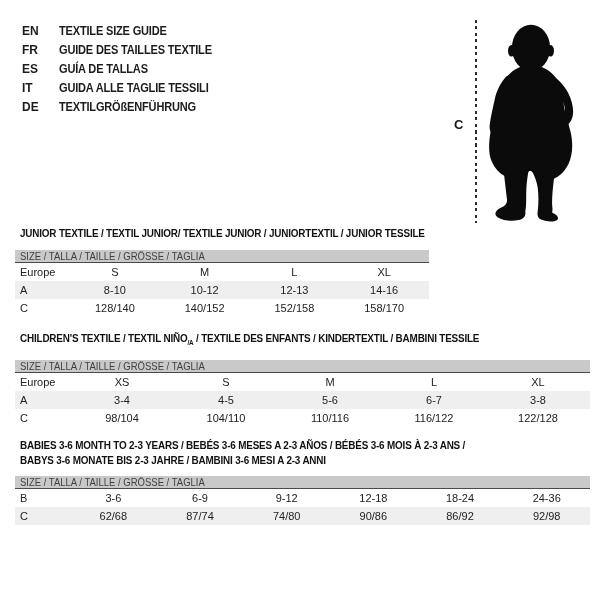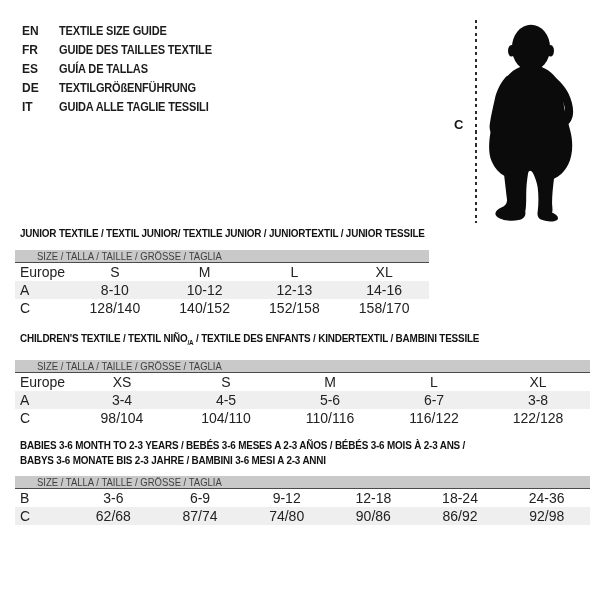--- a/index.html
+++ b/index.html
@@ -30,24 +30,24 @@
   .sec-children { top:320px; width:575px; }
   .sec-babies   { top:426px; width:575px; }
 
   .table-title { font-size:11px; font-weight:bold; line-height:13px; margin:0 0 10px 5px;
     white-space:nowrap; transform:scaleX(0.9); transform-origin:0 50%; color:#111111; letter-spacing:-0.2px; }
   .sec-children .table-title { margin-bottom:11px; }
   .sec-babies .table-title { line-height:15px; margin-bottom:8px; }
   .table-title sub { font-size:7px; }
 
   .size-bar { height:13px; background:#c9c9c9; border-bottom:1px solid #4a4a4a;
-    font-size:10px; line-height:13px; color:#3f3f3f; padding-left:22px; box-sizing:border-box; }
+    font-size:10px; line-height:13px; color:#3f3f3f; padding-left:5px; box-sizing:border-box; }
   .size-bar .bar-text { display:inline-block; transform:scaleX(0.95); transform-origin:0 50%; white-space:nowrap; }
 
-  .trow { display:flex; align-items:center; height:18px; font-size:14px; color:#222222; }
+  .trow { display:flex; align-items:center; height:18px; font-size:11px; color:#222222; }
   .trow.shaded { background:#efefef; }
   .row-label { width:55px; flex:0 0 55px; padding-left:5px; box-sizing:border-box; }
   .cell { flex:1 1 0; text-align:center; white-space:nowrap; }
 
   
   .legend { position:absolute; left:20px; top:532px; }
   .legend-line { font-size:11px; font-weight:bold; line-height:20px; white-space:nowrap;
     transform:scaleX(0.9); transform-origin:0 50%; color:#111111; letter-spacing:-0.2px; }
 </style>
 </head>
@@ -62,26 +62,26 @@
     </div>
     <div class="lang-row">
       <span class="lang-code">FR</span>
       <span class="lang-label">GUIDE DES TAILLES TEXTILE</span>
     </div>
     <div class="lang-row">
       <span class="lang-code">ES</span>
       <span class="lang-label">GUÍA DE TALLAS</span>
     </div>
     <div class="lang-row">
+      <span class="lang-code">IT</span>
+      <span class="lang-label">GUIDA ALLE TAGLIE TESSILI</span>
+    </div>
+    <div class="lang-row">
       <span class="lang-code">DE</span>
       <span class="lang-label">TEXTILGRÖßENFÜHRUNG</span>
-    </div>
-    <div class="lang-row">
-      <span class="lang-code">IT</span>
-      <span class="lang-label">GUIDA ALLE TAGLIE TESSILI</span>
     </div>
   </div>
 
   <div class="figure-area">
     <div class="measure-line"></div>
     <div class="measure-label">C</div>
     <svg class="baby-svg" viewBox="0 0 94 210" preserveAspectRatio="none" xmlns="http://www.w3.org/2000/svg">
       <ellipse cx="47" cy="28" rx="20" ry="24"></ellipse>
       <ellipse cx="26.5" cy="31" rx="3.5" ry="6"></ellipse>
       <ellipse cx="67.5" cy="31" rx="3.5" ry="6"></ellipse>

